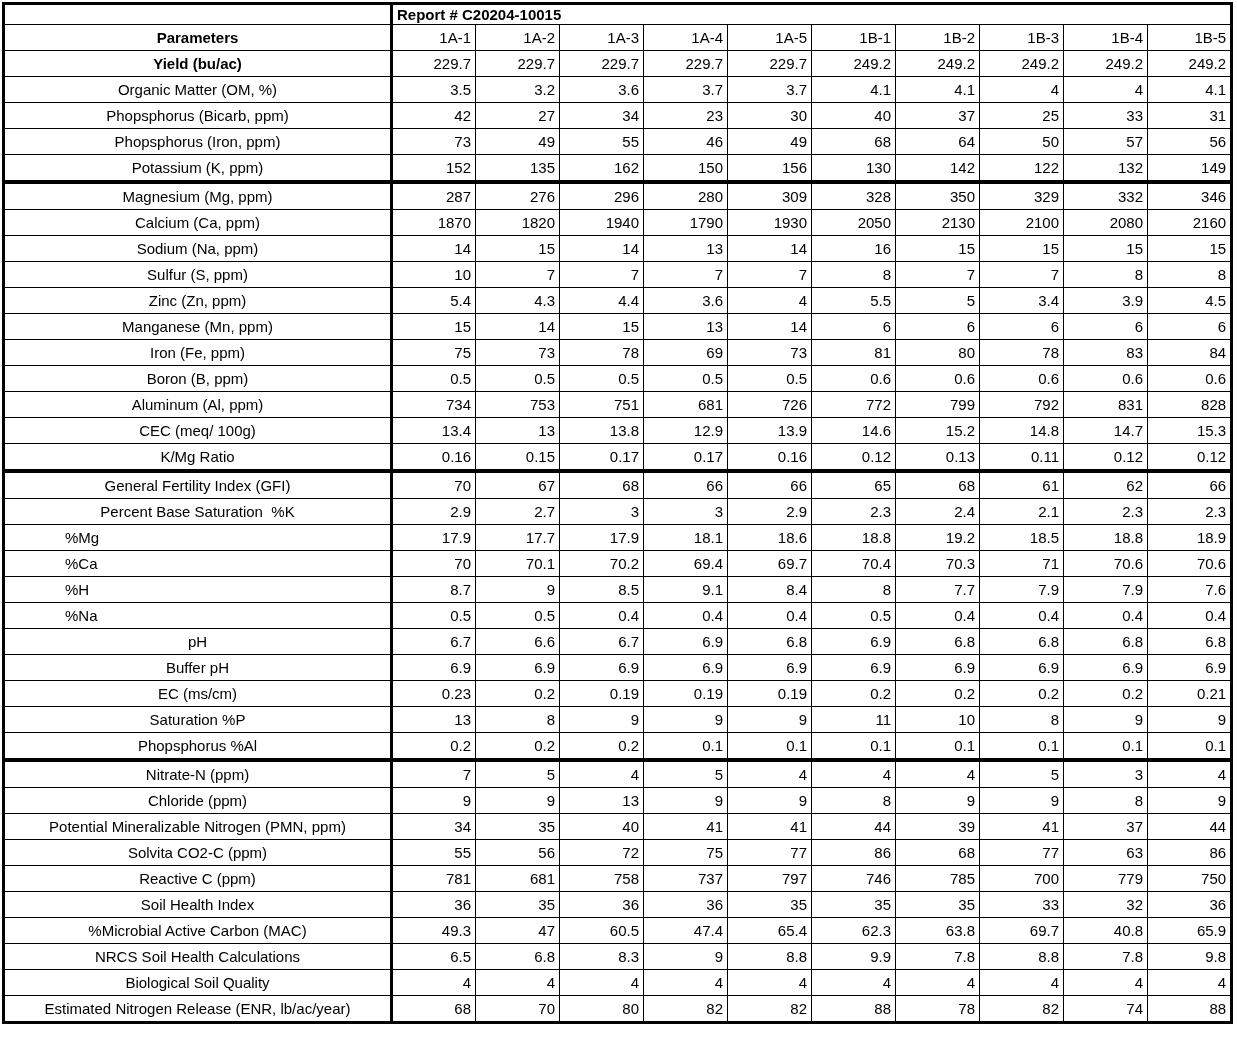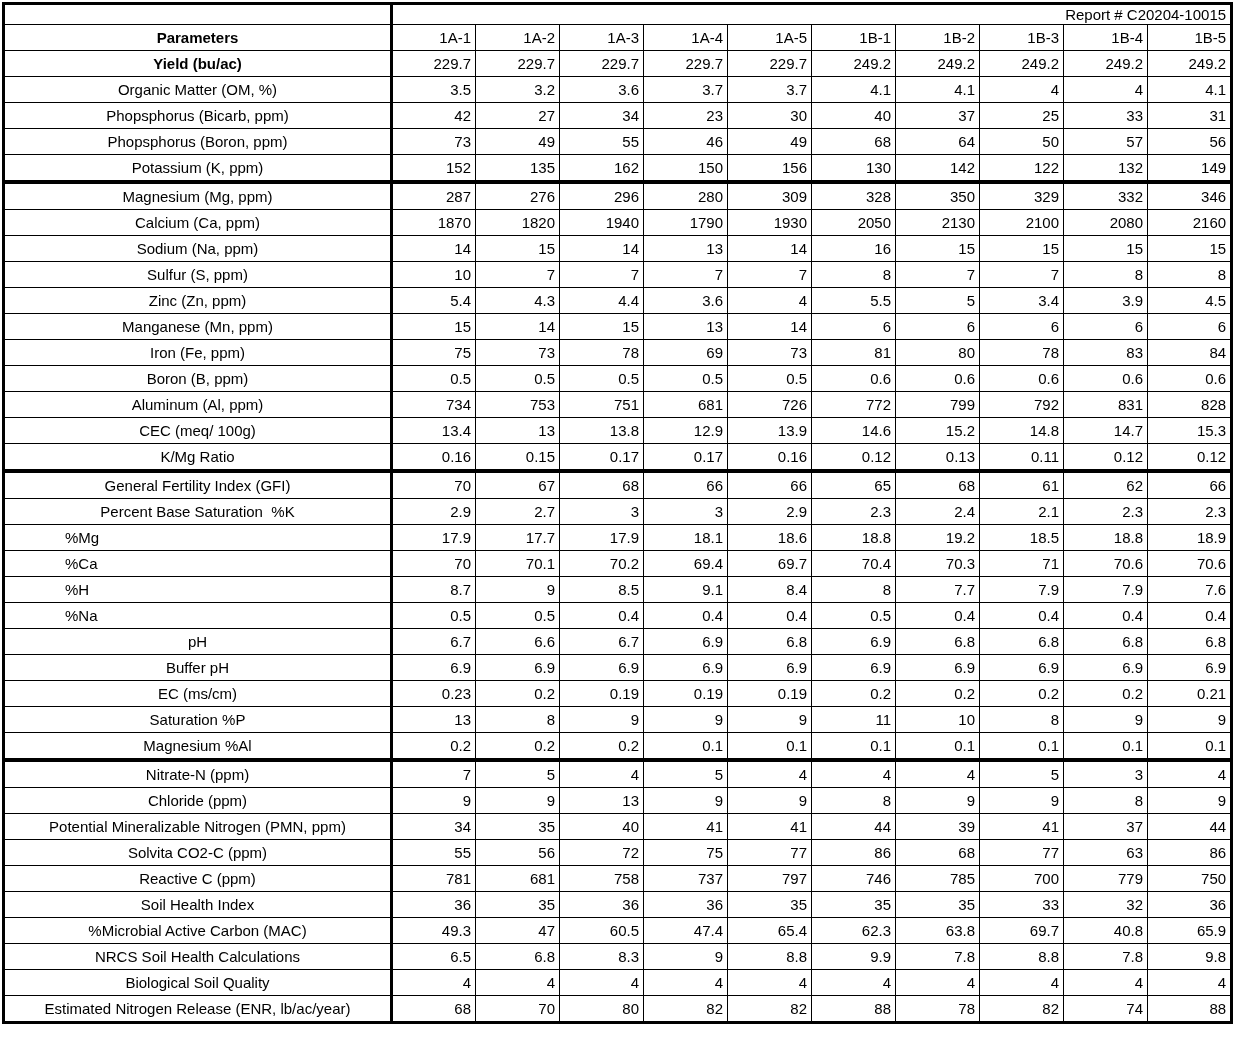--- a/index.html
+++ b/index.html
@@ -29,22 +29,22 @@
     padding:0 4px;
     height:25px;
     overflow:hidden;
     white-space:pre;
     line-height:1;
     background:#fff;
   }
   tr.report-row td{height:19px;}
   td.corner{border-right:3px solid #000;}
   td.report-title{
-    text-align:right;
-    font-weight:normal;
+    text-align:left;
+    font-weight:bold;
   }
   td.param, th.param{
     text-align:center;
     border-right:3px solid #000;
   }
   th.param{font-weight:bold;}
   th.colhead{text-align:right;}
   td.val{text-align:right;}
   td.bold{font-weight:bold;margin-left:12px;}
   td.center{text-align:left; padding-left:60px;}
@@ -114,21 +114,21 @@
           <td class="val">34</td>
           <td class="val">23</td>
           <td class="val">30</td>
           <td class="val">40</td>
           <td class="val">37</td>
           <td class="val">25</td>
           <td class="val">33</td>
           <td class="val">31</td>
         </tr>
         <tr>
-          <td class="param">Phopsphorus (Boron, ppm)</td>
+          <td class="param">Phopsphorus (Iron, ppm)</td>
           <td class="val">73</td>
           <td class="val">49</td>
           <td class="val">55</td>
           <td class="val">46</td>
           <td class="val">49</td>
           <td class="val">68</td>
           <td class="val">64</td>
           <td class="val">50</td>
           <td class="val">57</td>
           <td class="val">56</td>
@@ -413,21 +413,21 @@
           <td class="val">9</td>
           <td class="val">9</td>
           <td class="val">9</td>
           <td class="val">11</td>
           <td class="val">10</td>
           <td class="val">8</td>
           <td class="val">9</td>
           <td class="val">9</td>
         </tr>
         <tr class="thick">
-          <td class="param">Magnesium %Al</td>
+          <td class="param">Phopsphorus %Al</td>
           <td class="val">0.2</td>
           <td class="val">0.2</td>
           <td class="val">0.2</td>
           <td class="val">0.1</td>
           <td class="val">0.1</td>
           <td class="val">0.1</td>
           <td class="val">0.1</td>
           <td class="val">0.1</td>
           <td class="val">0.1</td>
           <td class="val">0.1</td>

